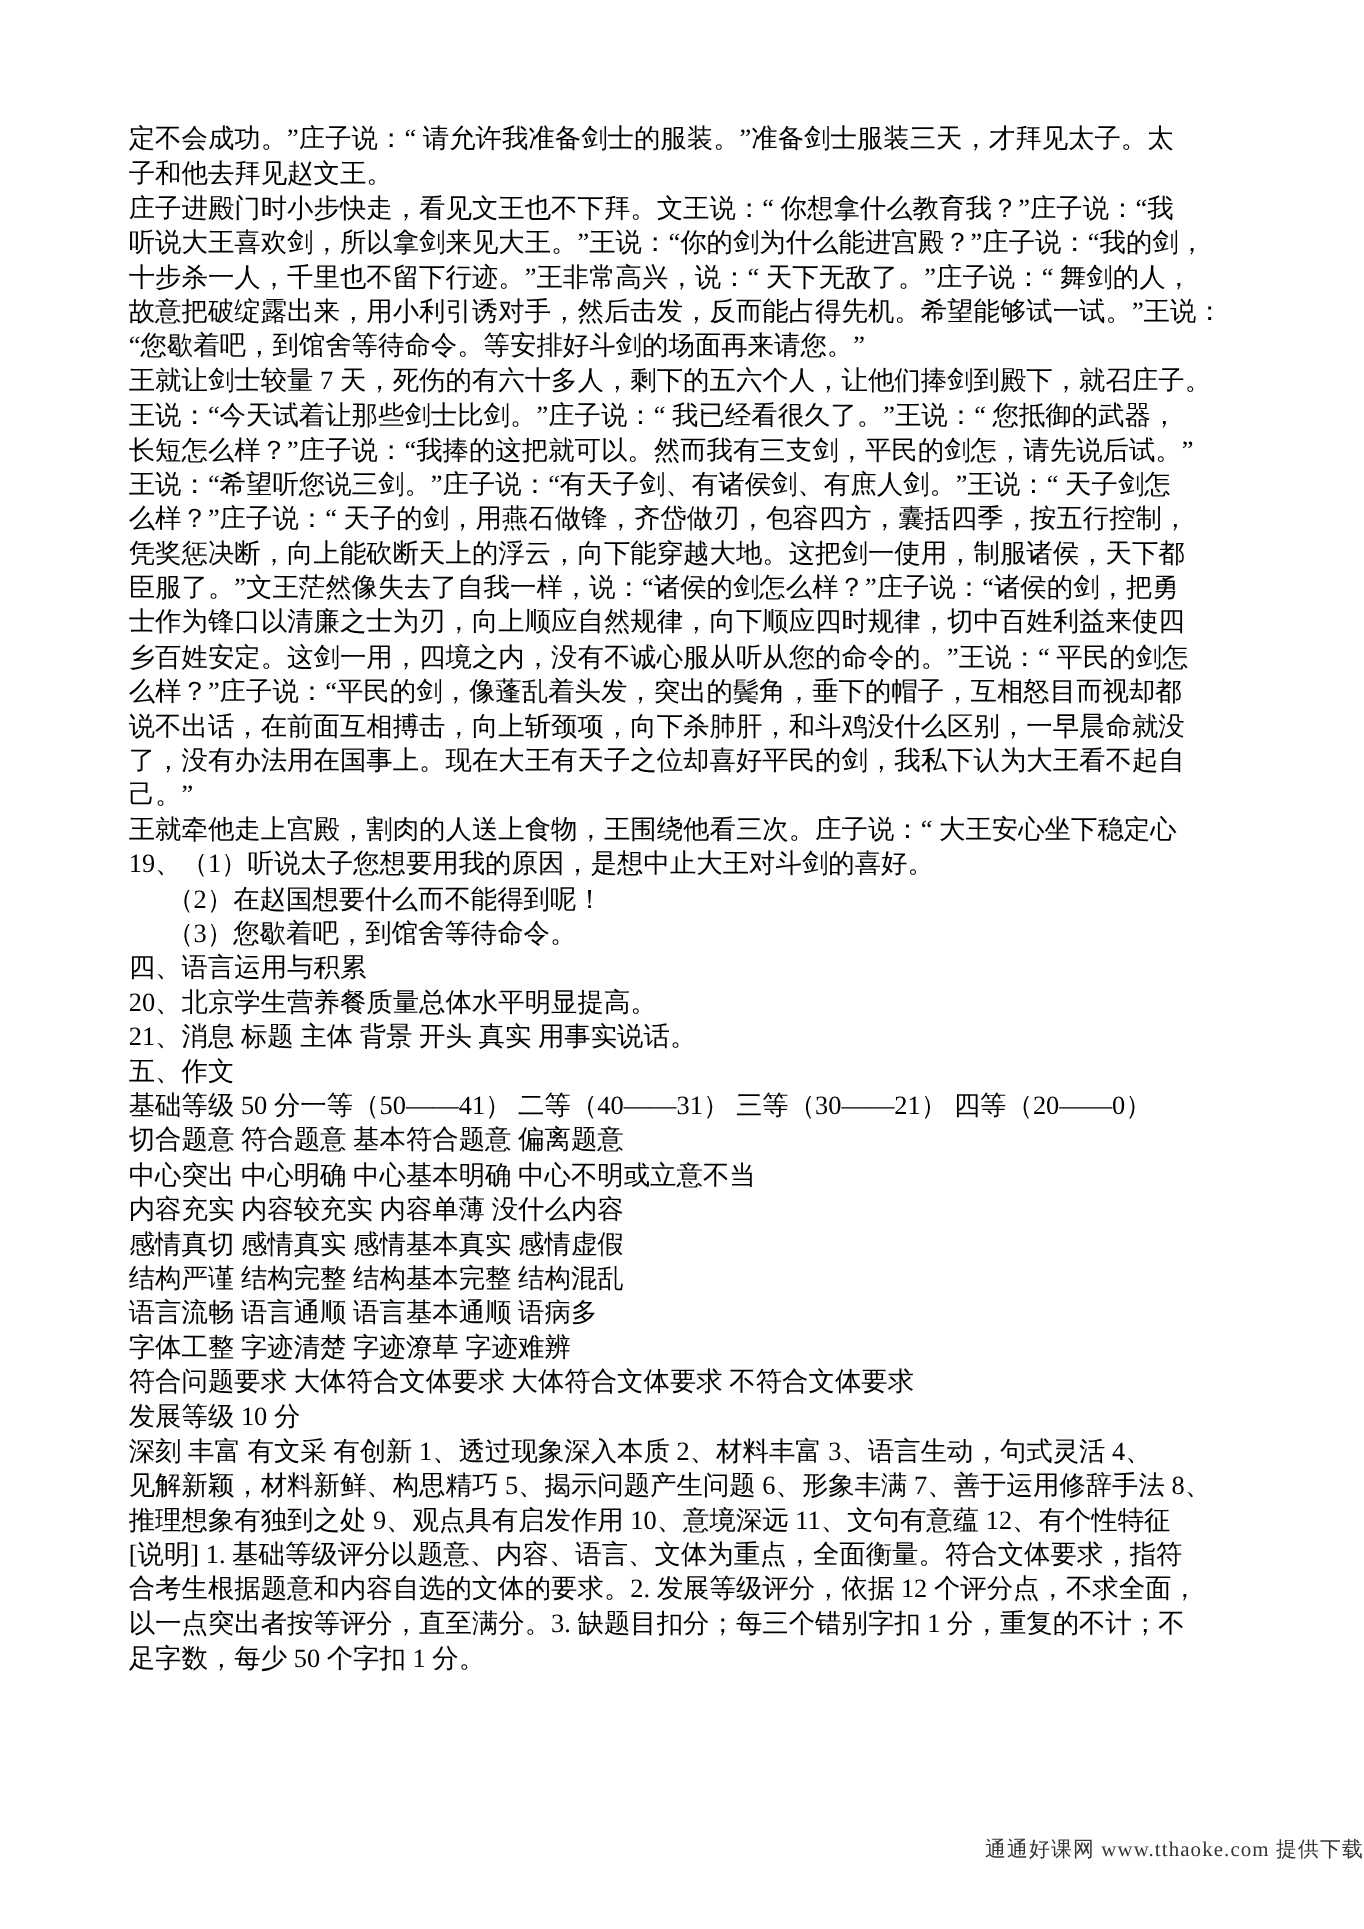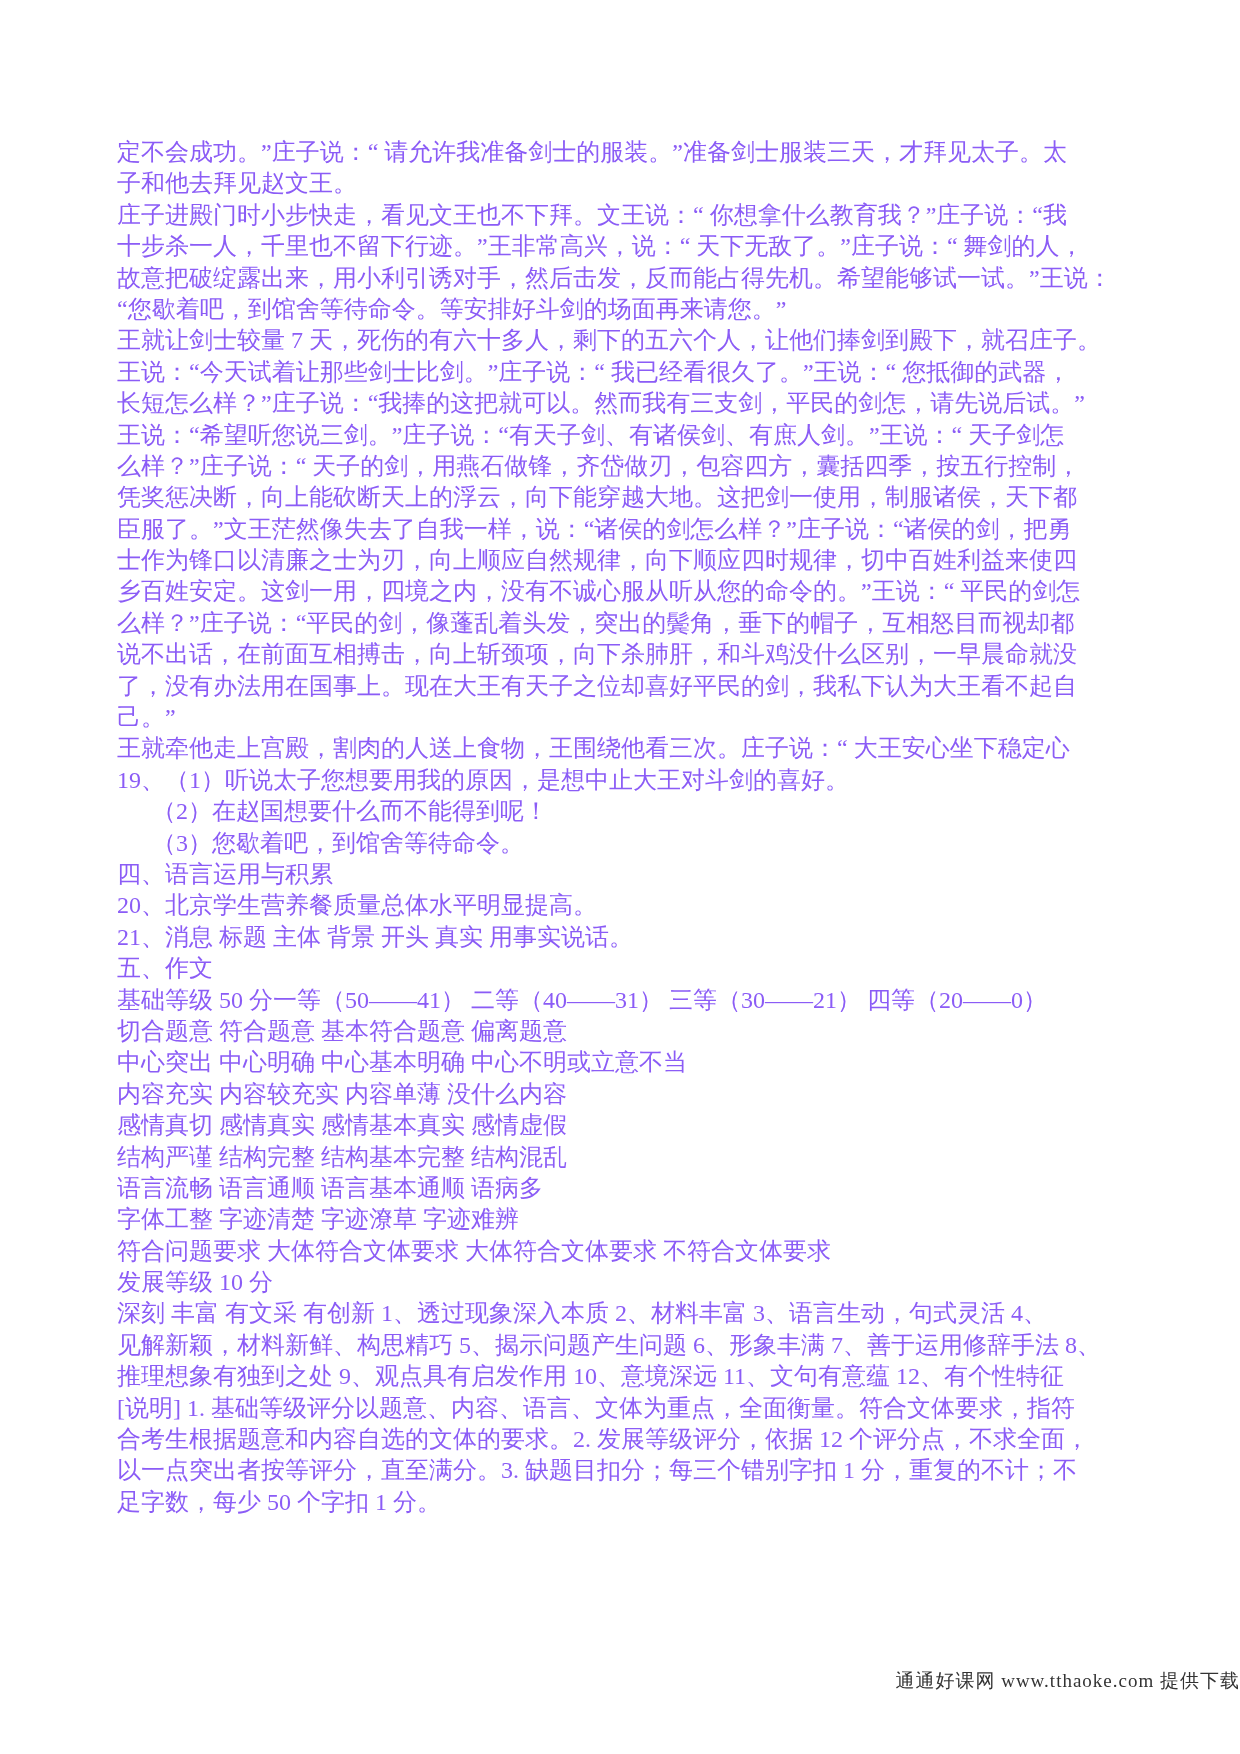--- a/index.html
+++ b/index.html
@@ -16,22 +16,21 @@
     font-family: "Liberation Serif", "DejaVu Serif", serif;
     color: #000000;
   }
   .doc-body {
     position: absolute;
     left: 117px;
     top: 112px;
     width: 1030px;
     font-size: 24px;
     line-height: 31.4px;
-    color: #8b5cf6;
-    margin-top: 25px;
+    color: #000000;
   }
   .line {
     white-space: nowrap;
     height: 31.4px;
   }
   .footer {
     position: absolute;
     left: 0;
     top: 1668px;
     width: 100%;
@@ -46,20 +45,21 @@
 
 <div class="page">
   <div class="doc-body">
 
       <div class="line">定不会成功。”庄子说：“ 请允许我准备剑士的服装。”准备剑士服装三天，才拜见太子。太</div>
 
       <div class="line">子和他去拜见赵文王。</div>
 
       <div class="line">庄子进殿门时小步快走，看见文王也不下拜。文王说：“ 你想拿什么教育我？”庄子说：“我</div>
 
+      <div class="line">听说大王喜欢剑，所以拿剑来见大王。”王说：“你的剑为什么能进宫殿？”庄子说：“我的剑，</div>
 
       <div class="line">十步杀一人，千里也不留下行迹。”王非常高兴，说：“ 天下无敌了。”庄子说：“ 舞剑的人，</div>
 
       <div class="line">故意把破绽露出来，用小利引诱对手，然后击发，反而能占得先机。希望能够试一试。”王说：</div>
 
       <div class="line">“您歇着吧，到馆舍等待命令。等安排好斗剑的场面再来请您。”</div>
 
       <div class="line">王就让剑士较量 7 天，死伤的有六十多人，剩下的五六个人，让他们捧剑到殿下，就召庄子。</div>
 
       <div class="line">王说：“今天试着让那些剑士比剑。”庄子说：“ 我已经看很久了。”王说：“ 您抵御的武器，</div>

